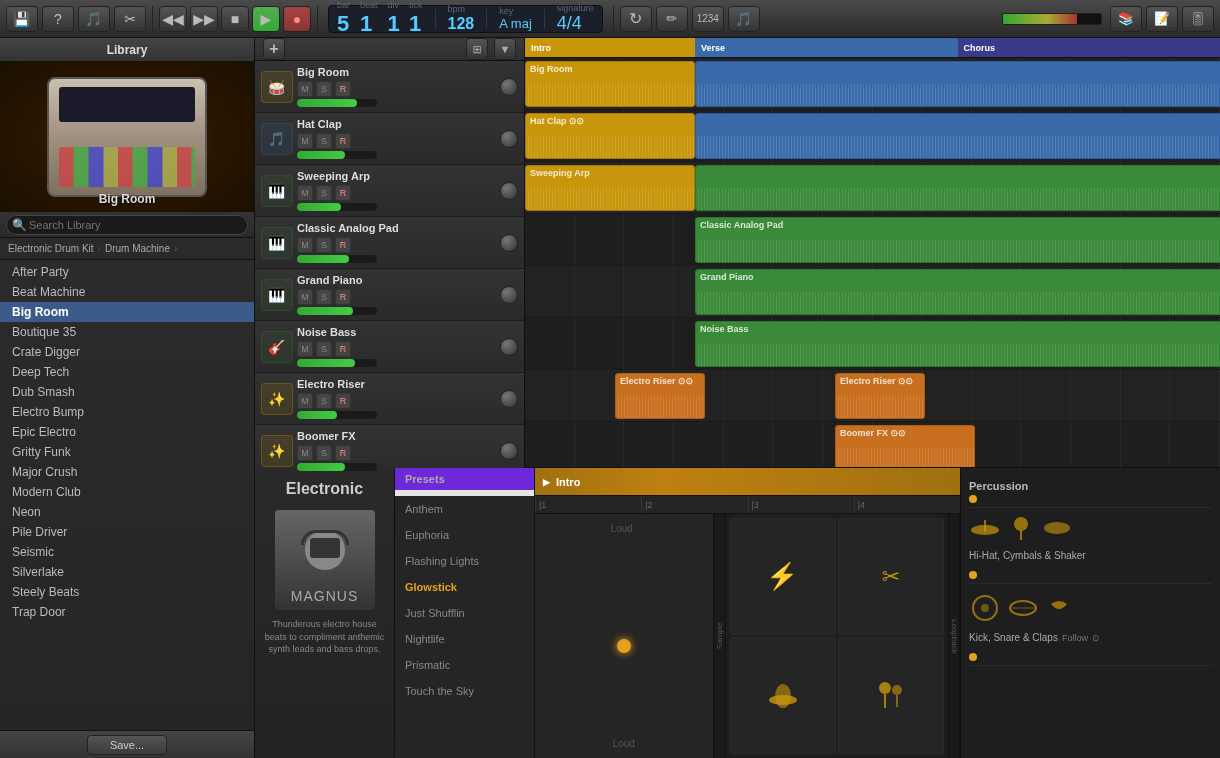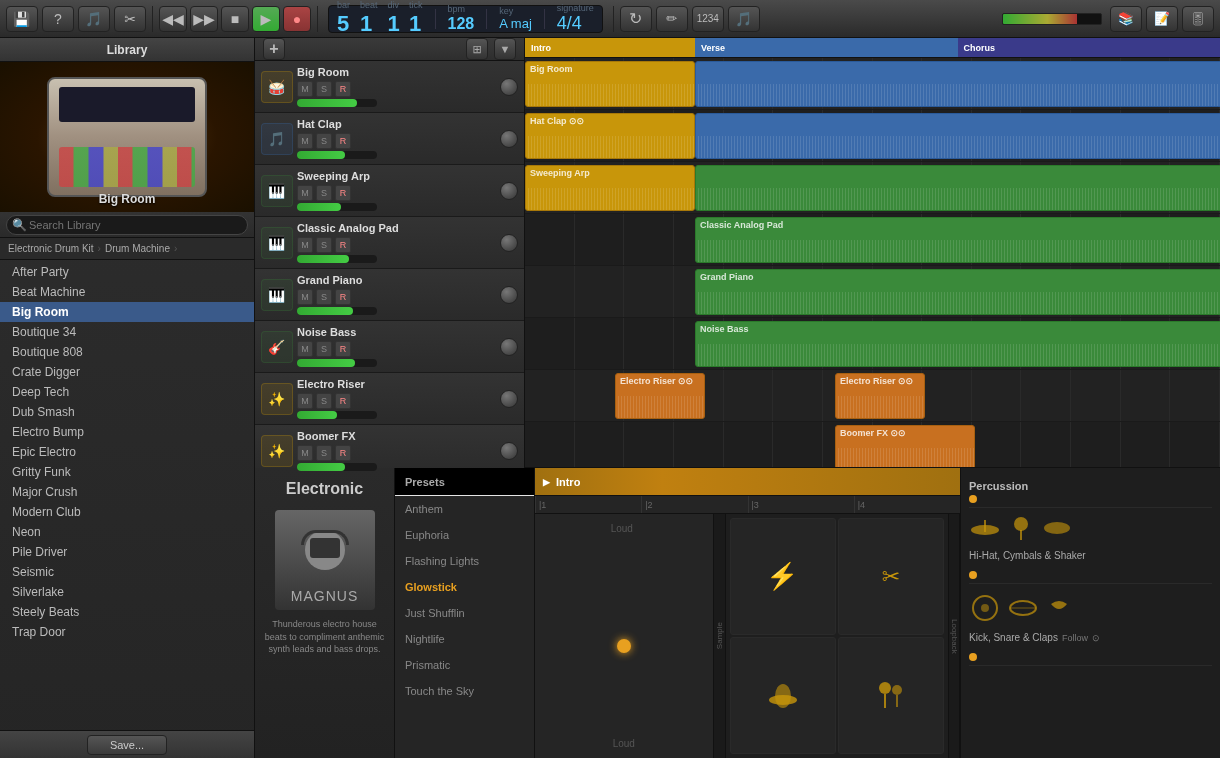--- a/index.html
+++ b/index.html
@@ -203,21 +203,21 @@
       background: #333; border-radius: 3px;
     }
     .avatar-headphones {
       position: absolute; top: 0; left: -4px; right: -4px; height: 15px;
       border: 3px solid #333; border-radius: 20px 20px 0 0; border-bottom: none;
     }
     #electronic-desc { font-size: 9px; color: #888; text-align: center; padding: 0 8px; line-height: 1.4; }
 
     
     #presets-panel { width: 140px; background: #252525; border-right: 1px solid #111; display: flex; flex-direction: column; }
-    #presets-title { height: 28px; background: #000000; border-bottom: 1px solid #e5e5e5; display: flex; align-items: center; padding: 0 10px; font-size: 11px; color: #aaa; font-weight: bold; }
+    #presets-title { height: 28px; background: #6d28d9; border-bottom: 6px solid #e5e5e5; display: flex; align-items: center; padding: 0 10px; font-size: 11px; color: #aaa; font-weight: bold; }
     .preset-item { height: 26px; padding: 0 10px; display: flex; align-items: center; cursor: pointer; color: #888; font-size: 11px; }
     .preset-item.selected { color: #e8a020; font-weight: bold; }
 
     
     #drum-area { flex: 1; background: #1a1a1a; display: flex; flex-direction: column; }
     #drum-header {
       height: 28px; background: linear-gradient(90deg, #a07010 0%, #c08010 30%, #a07010 100%);
       border-bottom: 1px solid #111; display: flex; align-items: center; padding: 0 8px;
       font-size: 11px; font-weight: bold; color: #fff;
     }
@@ -325,22 +325,21 @@
     <div id="lib-breadcrumb">
       <span>Electronic Drum Kit</span>
       <span class="arrow">›</span>
       <span>Drum Machine</span>
       <span class="arrow">›</span>
     </div>
     <div id="lib-list">
         <div class="lib-item">After Party</div>
         <div class="lib-item">Beat Machine</div>
         <div class="lib-item selected">Big Room</div>
-        <div class="lib-item">Boutique 34</div>
-        <div class="lib-item">Boutique 808</div>
+        <div class="lib-item">Boutique 35</div>
         <div class="lib-item">Crate Digger</div>
         <div class="lib-item">Deep Tech</div>
         <div class="lib-item">Dub Smash</div>
         <div class="lib-item">Electro Bump</div>
         <div class="lib-item">Epic Electro</div>
         <div class="lib-item">Gritty Funk</div>
         <div class="lib-item">Major Crush</div>
         <div class="lib-item">Modern Club</div>
         <div class="lib-item">Neon</div>
         <div class="lib-item">Pile Driver</div>

